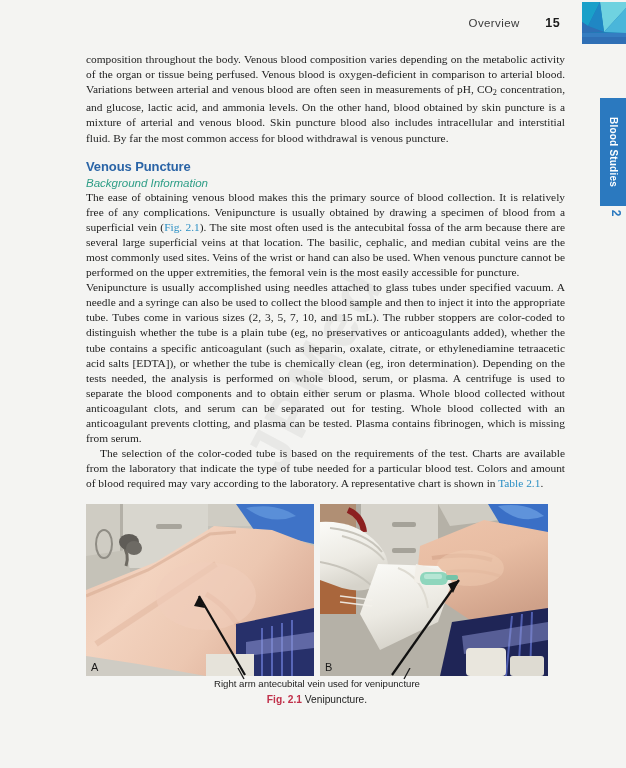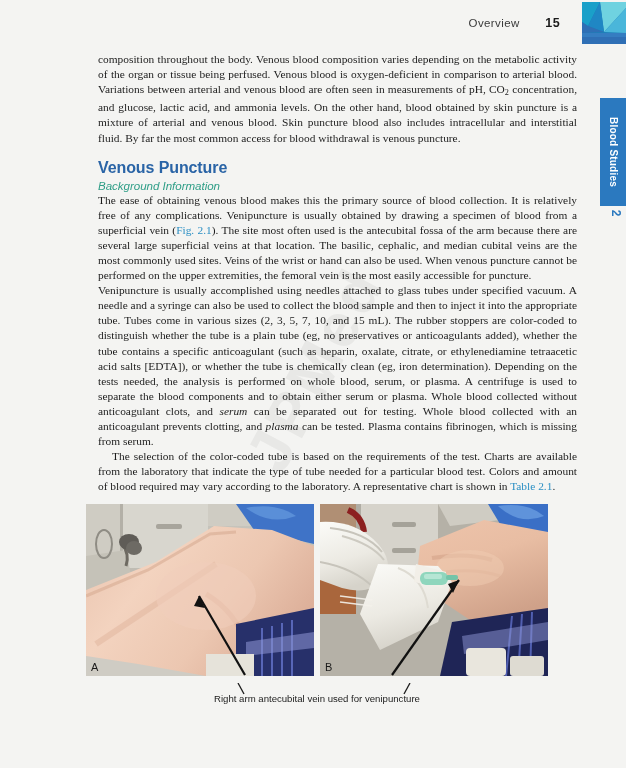--- a/index.html
+++ b/index.html
@@ -89,38 +89,37 @@
     transform: rotate(90deg);
     transform-origin: center;
   }
 
   
   .content {
     position: absolute;
     left: 86px;
     top: 52px;
     width: 479px;
-    margin-left: 12px;
   }
 
   p.body-text {
     font-family: "Liberation Serif", serif;
     font-size: 11.4px;
     line-height: 15.1px;
     color: #1c1c1c;
     text-align: justify;
     text-justify: inter-word;
     margin: 0;
     hyphens: manual;
   }
   p.body-text.indent { text-indent: 14px; }
 
   h2.head-blue {
     font-family: "Liberation Sans", sans-serif;
-    font-size: 16px;
+    font-size: 13px;
     font-weight: 700;
     color: #2a64a6;
     margin-top: 13px;
     margin-bottom: 1px;
     letter-spacing: -0.1px;
   }
 
   h3.head-teal {
     font-family: "Liberation Sans", sans-serif;
     font-size: 11.6px;
@@ -128,21 +127,21 @@
     color: #2f9e87;
     margin-top: 2px;
     margin-bottom: 1px;
     letter-spacing: -0.05px;
     font-style: italic;
   }
 
   h3.head-teal.spaced { margin-top: 14px; }
 
   .xref { color: #2b8fc4; }
-  .ital { font-style: italic; }
+  .ital { }
   .sub { font-size: 0.72em; vertical-align: -0.25em; }
 
   
   .watermark {
     position: absolute;
     left: 250px;
     top: 300px;
     width: 230px;
     height: 180px;
     font-family: "Liberation Sans", sans-serif;
@@ -186,21 +185,20 @@
   }
   .photo svg { display: block; width: 100%; height: 100%; }
 
   
   .caption-wrap {
     position: absolute;
     left: 86px;
     top: 678px;
     width: 462px;
     text-align: center;
-    margin-top: 15px;
   }
   .caption-leaders {
     position: absolute;
     left: 0; top: -10px;
     width: 462px; height: 14px;
   }
   .caption-line1 {
     font-family: "Liberation Sans", sans-serif;
     font-size: 9.6px;
     color: #1c1c1c;
@@ -383,15 +381,19 @@
 
     </div>
   </div>
 
   <div class="caption-wrap">
     <svg class="caption-leaders" viewBox="0 0 462 14">
       <line x1="152" y1="0" x2="158" y2="11" stroke="#1c1c1c" stroke-width="1.3"></line>
       <line x1="318" y1="11" x2="324" y2="0" stroke="#1c1c1c" stroke-width="1.3"></line>
     </svg>
     <div class="caption-line1">Right arm antecubital vein used for venipuncture</div>
+    <div class="caption-line2">
+      <span class="fig-label">Fig. 2.1</span>
+      <span>Venipuncture.</span>
+    </div>
   </div>
 
 </div>
 
 </body></html>

